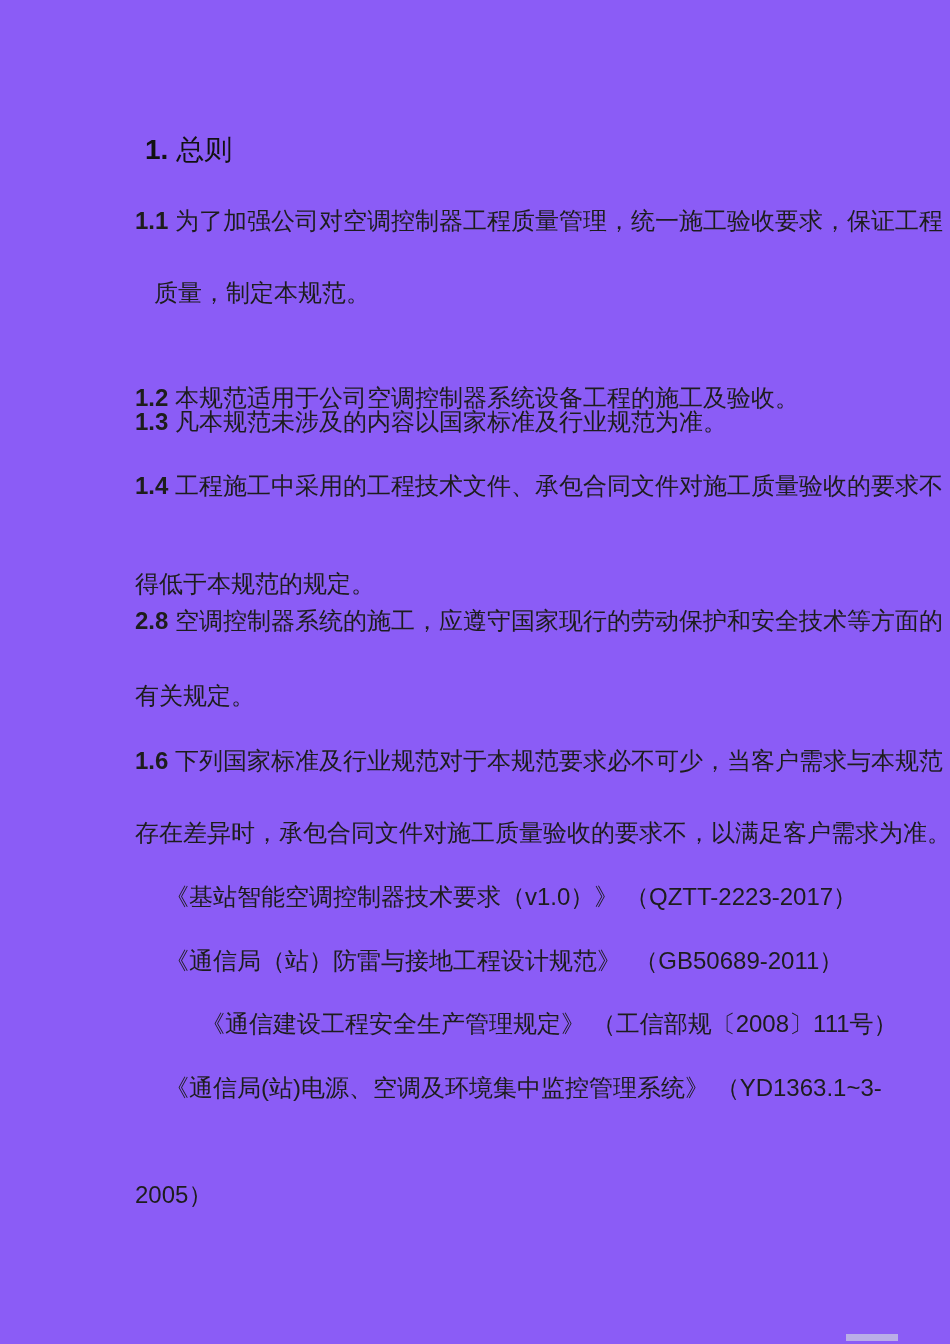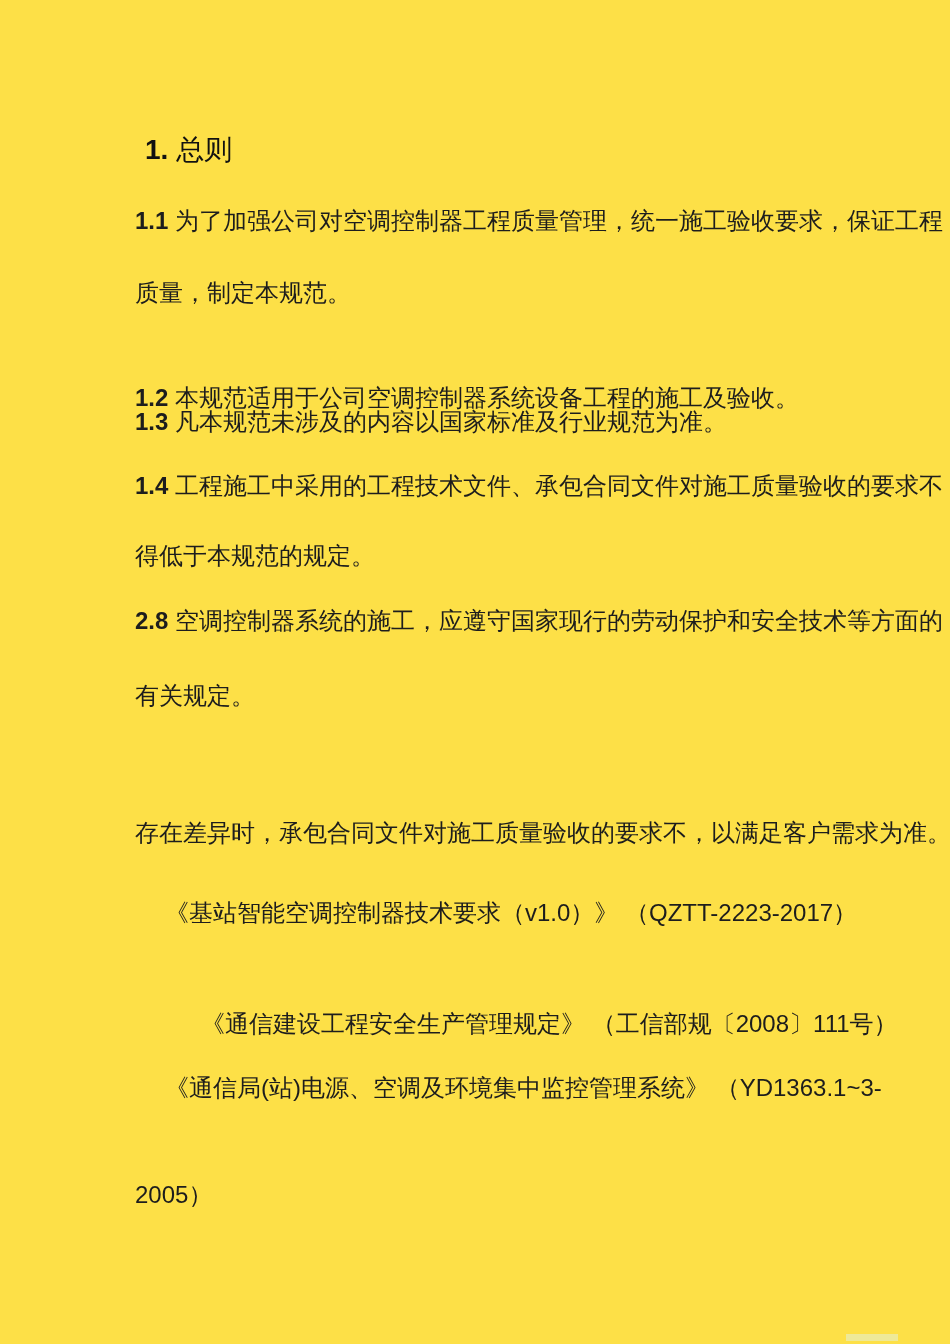--- a/index.html
+++ b/index.html
@@ -1,21 +1,21 @@
 <!DOCTYPE html>
 <html><head>
 <meta charset="utf-8">
 <style>
   * { margin: 0; padding: 0; box-sizing: border-box; }
   html, body { background: #ffffff; }
   .page {
     position: relative;
     width: 950px;
     height: 1344px;
-    background: #fde047;
+    background: #8b5cf6;
     overflow: hidden;
     font-family: "Liberation Sans", "DejaVu Sans", sans-serif;
     color: #1d1d1d;
   }
   .doc-title {
     position: absolute;
     left: 145px;
     top: 131px;
     font-size: 28px;
     white-space: pre;
@@ -25,30 +25,30 @@
   .line {
     position: absolute;
     left: 135px;
     font-size: 24px;
     white-space: pre;
     color: #1d1d1d;
   }
   .line .num { font-weight: bold; }
   .indent { left: 165px; }
   .t1  { top: 205px; }
-  .t2  { top: 277px; }
+  .t2  { top: 277px; margin-left: 19px; }
   .t3  { top: 345px; margin-top: 37px; }
   .t4  { top: 406px; }
   .t5  { top: 470px; }
-  .t6  { top: 540px; text-align: center; }
+  .t6  { top: 568px; text-align: center; }
   .t7  { top: 605px; }
   .t8  { top: 680px; }
   .t9  { top: 745px; }
   .t10 { top: 817px; }
-  .t11 { top: 881px; margin-top: 16px; }
+  .t11 { top: 881px; }
   .t12 { top: 945px; }
   .t13 { top: 1008px; margin-left: 36px; }
   .t14 { top: 1072px; }
   .t15 { top: 1143px; margin-top: 36px; }
   .wm {
     position: absolute;
     left: 846px;
     top: 1334px;
     width: 52px;
     height: 7px;
@@ -71,25 +71,27 @@
   <div class="line t4"><span class="num">1.3 </span><span>凡本规范未涉及的内容以国家标准及行业规范为准。</span></div>
 
   <div class="line t5"><span class="num">1.4 </span><span>工程施工中采用的工程技术文件、承包合同文件对施工质量验收的要求不</span></div>
 
   <div class="line t6"><span>得低于本规范的规定。</span></div>
 
   <div class="line t7"><span class="num">2.8 </span><span>空调控制器系统的施工，应遵守国家现行的劳动保护和安全技术等方面的</span></div>
 
   <div class="line t8"><span>有关规定。</span></div>
 
+  <div class="line t9"><span class="num">1.6 </span><span>下列国家标准及行业规范对于本规范要求必不可少，当客户需求与本规范</span></div>
 
   <div class="line t10"><span>存在差异时，承包合同文件对施工质量验收的要求不，以满足客户需求为准。</span></div>
 
   <div class="line t11 indent"><span>《基站智能空调控制器技术要求（v1.0）》 （QZTT-2223-2017）</span></div>
 
+  <div class="line t12 indent"><span>《通信局（站）防雷与接地工程设计规范》  （GB50689-2011）</span></div>
 
   <div class="line t13 indent"><span>《通信建设工程安全生产管理规定》 （工信部规〔2008〕111号）</span></div>
 
   <div class="line t14 indent"><span>《通信局(站)电源、空调及环境集中监控管理系统》 （YD1363.1~3-</span></div>
 
   <div class="line t15"><span>2005）</span></div>
 
   <div class="wm"></div>
 
 </div>

